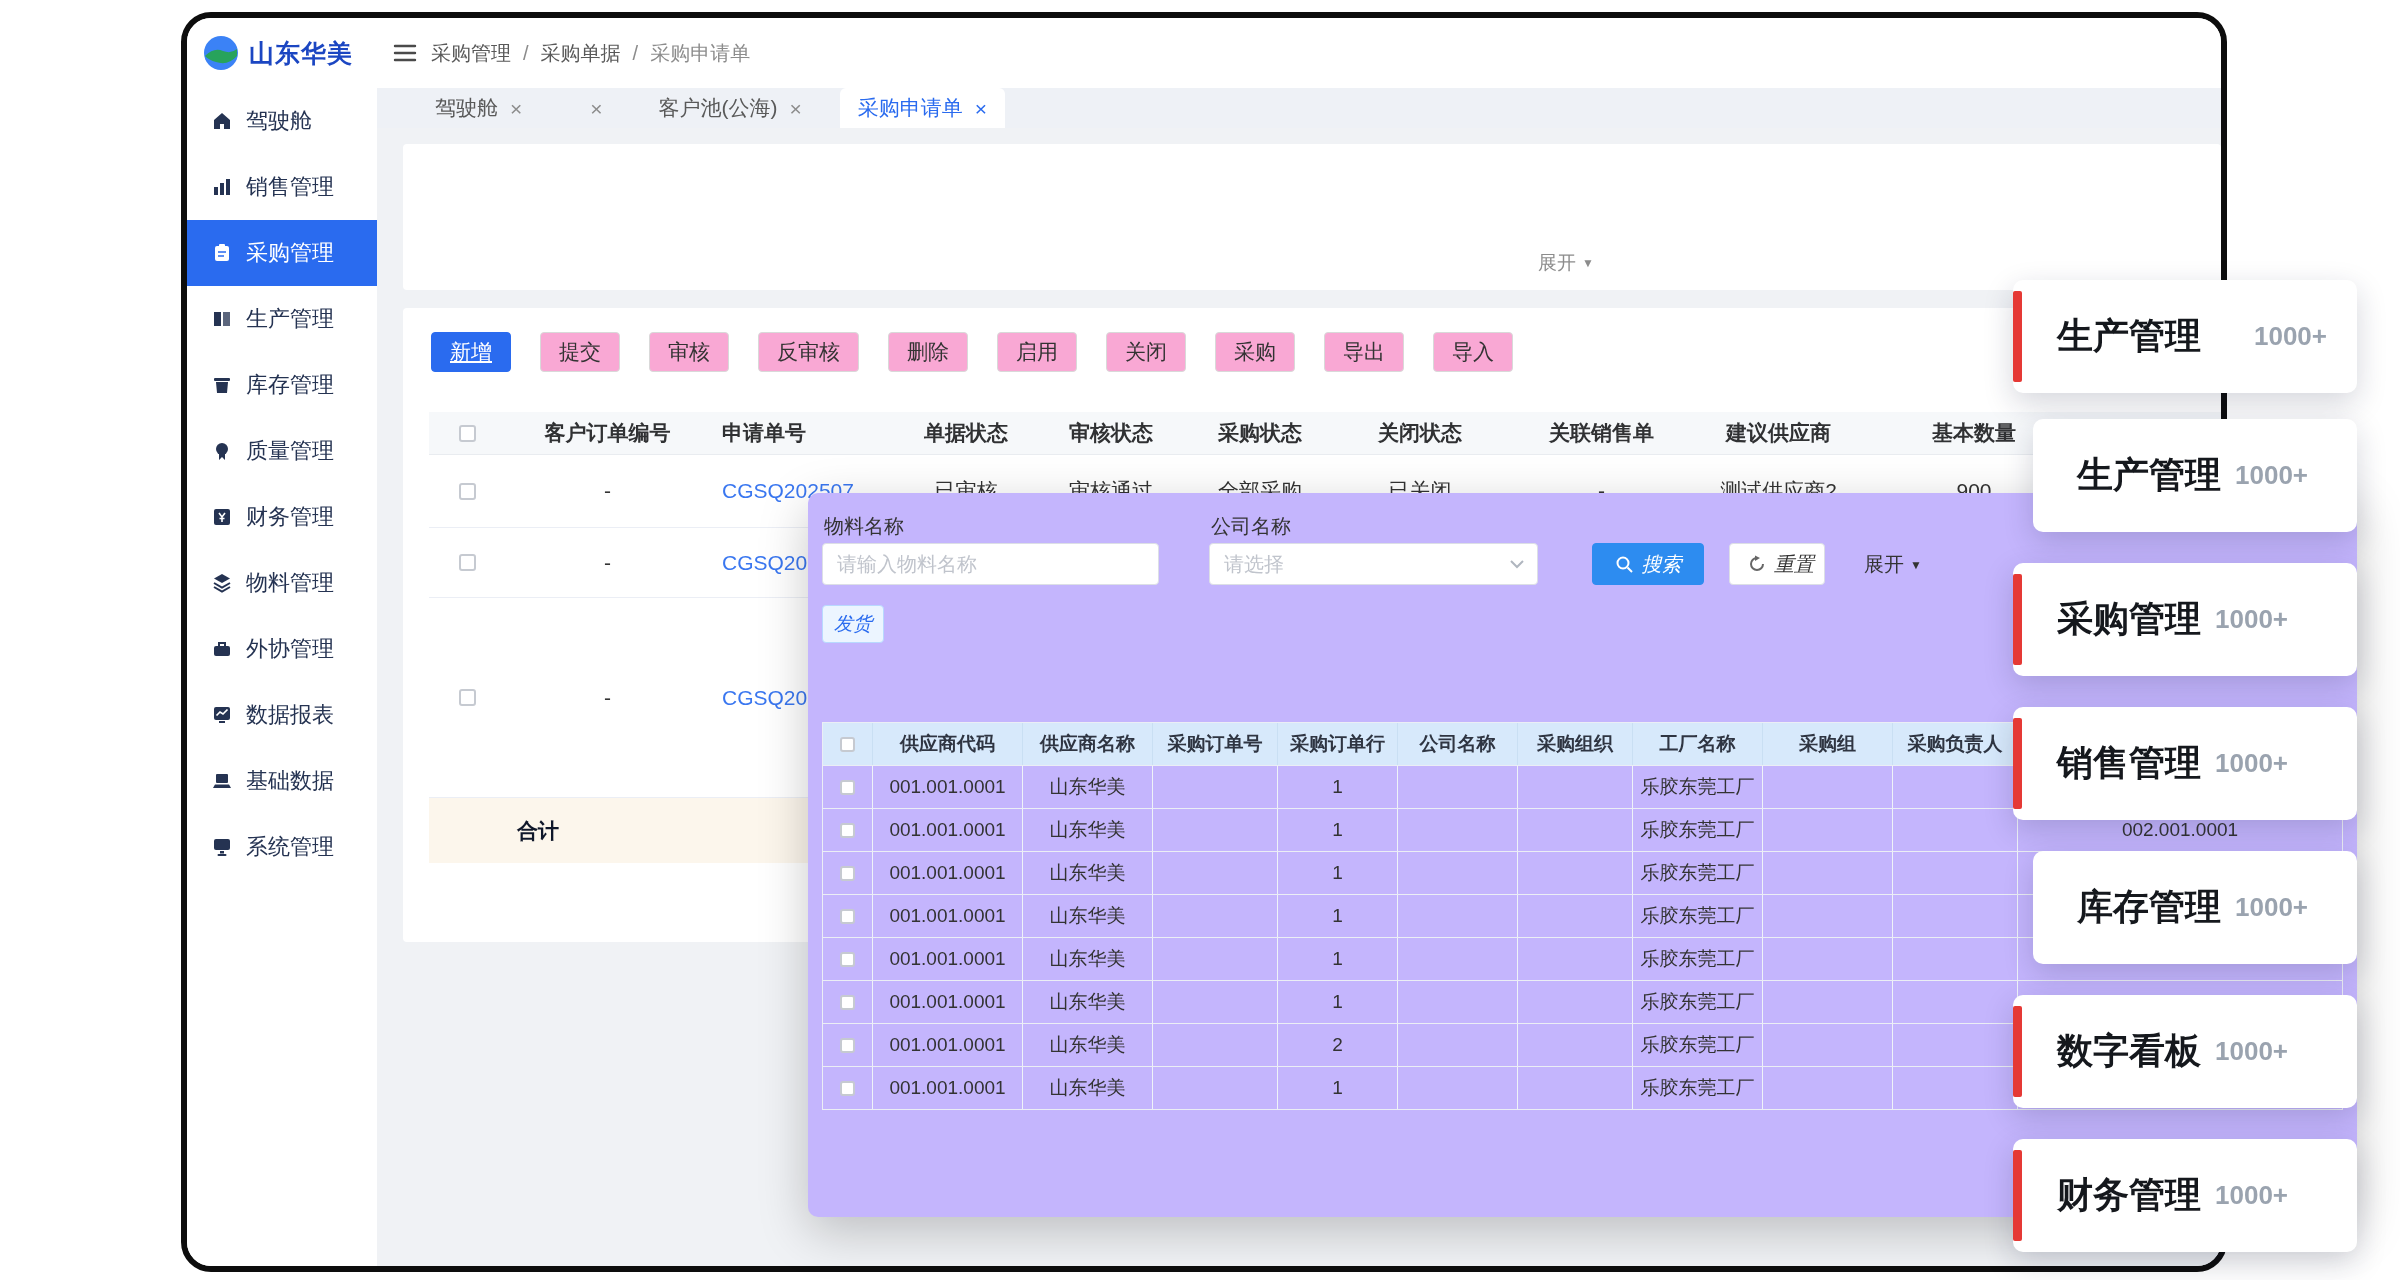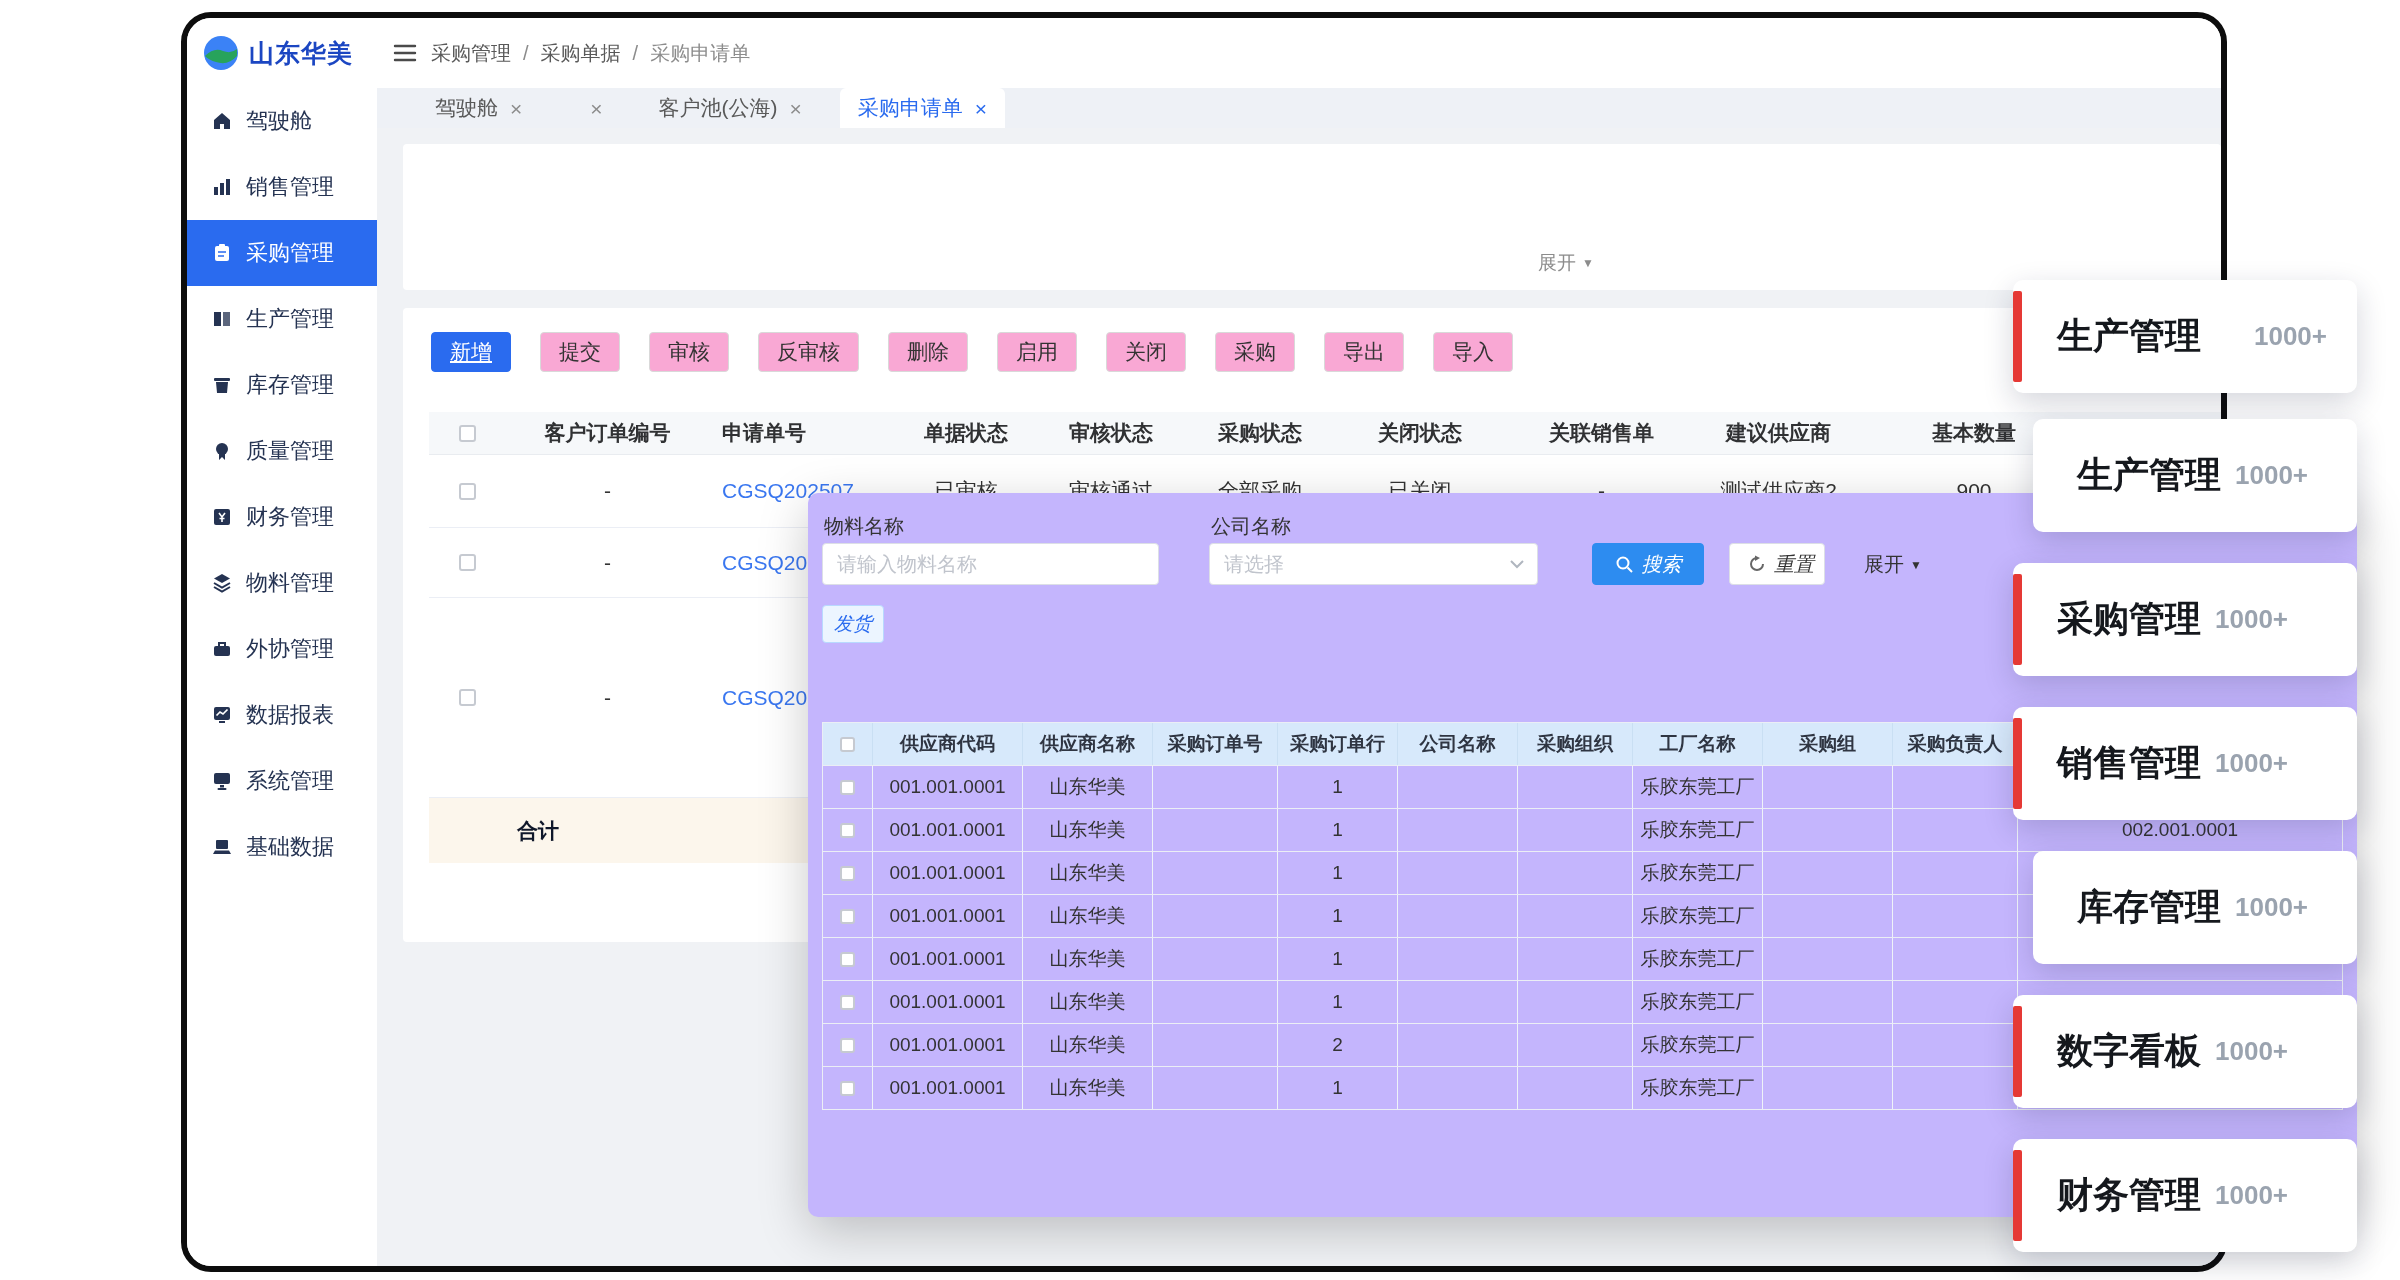--- a/index.html
+++ b/index.html
@@ -204,32 +204,32 @@
     <div class="side-item">
       <svg viewBox="0 0 22 22">
           <rect x="3" y="3" width="16" height="13" rx="2" fill="currentColor"></rect>
           <path d="M5.5 11.5 L9 8 L12 10 L16.5 5.5" stroke="#fff" stroke-width="1.7" fill="none"></path>
           <rect x="8" y="17" width="6" height="2" fill="currentColor"></rect>
         </svg>
       <span>数据报表</span>
     </div>
     <div class="side-item">
       <svg viewBox="0 0 22 22">
+          <rect x="5" y="4" width="12" height="9" rx="1" fill="currentColor"></rect>
+          <path d="M2 18 H20 L18 14.5 H4 Z" fill="currentColor"></path>
+        </svg>
+      <span>基础数据</span>
+    </div>
+    <div class="side-item">
+      <svg viewBox="0 0 22 22">
           <rect x="3" y="3" width="16" height="11" rx="2" fill="currentColor"></rect>
           <rect x="9" y="15" width="4" height="2.5" fill="currentColor"></rect>
           <rect x="6.5" y="18" width="9" height="2" rx="1" fill="currentColor"></rect>
         </svg>
       <span>系统管理</span>
-    </div>
-    <div class="side-item">
-      <svg viewBox="0 0 22 22">
-          <rect x="5" y="4" width="12" height="9" rx="1" fill="currentColor"></rect>
-          <path d="M2 18 H20 L18 14.5 H4 Z" fill="currentColor"></path>
-        </svg>
-      <span>基础数据</span>
     </div>
   </div>
 
   <div class="tabsbar">
     <div class="tab">
       <span>驾驶舱</span>
       <span class="x">×</span>
     </div>
     <div class="tab">
       <span></span>

